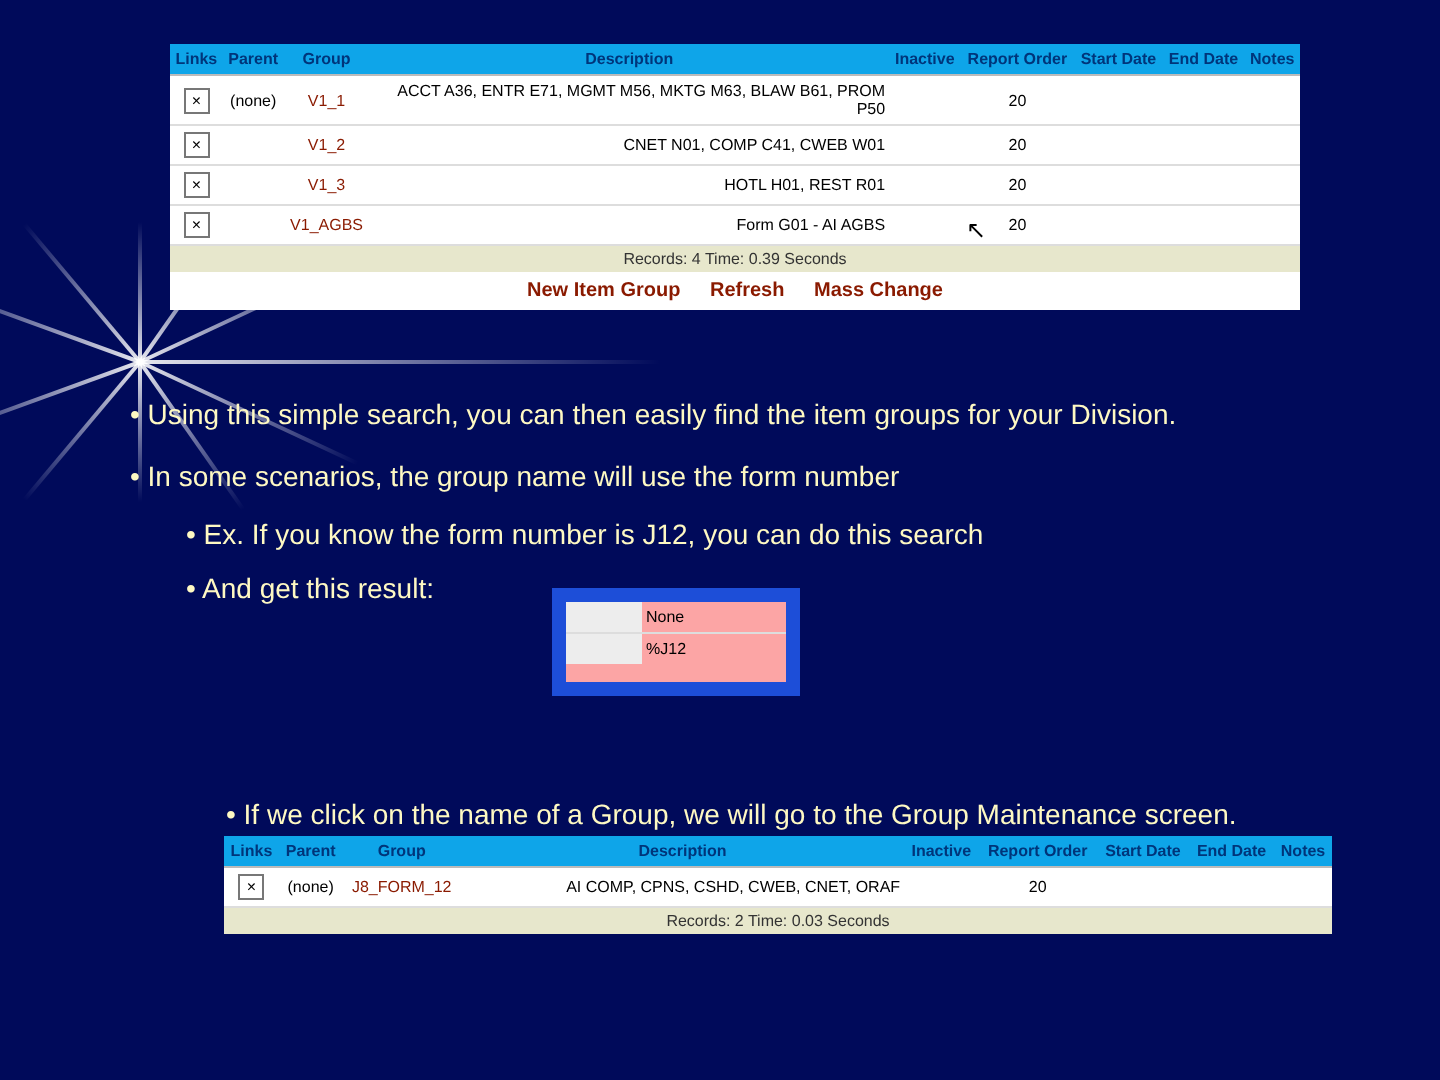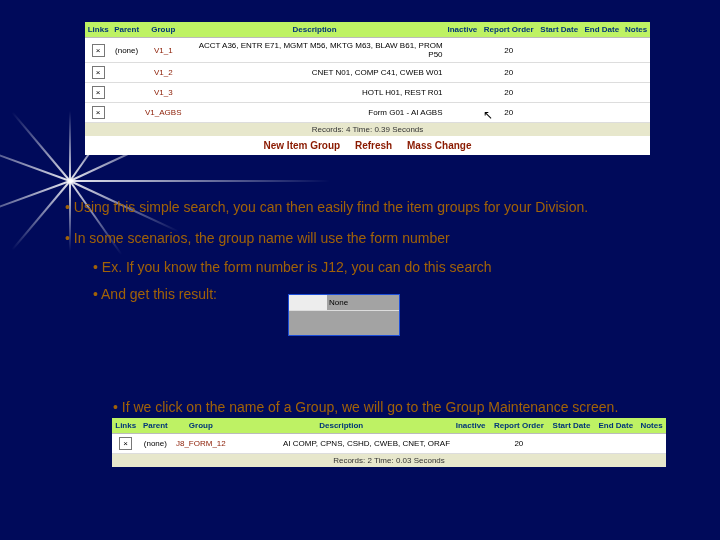--- a/index.html
+++ b/index.html
@@ -1,36 +1,36 @@
 <!DOCTYPE html>
 <html><head>
 <meta charset="utf-8">
 <style>
   html,body{margin:0;padding:0;width:720px;height:540px;overflow:hidden;font-family:Verdana,Arial,sans-serif}
   .slide{position:relative;width:720px;height:540px;background:#000a5a}
   .starburst{position:absolute;top:90px;left:-20px;width:180px;height:180px;pointer-events:none}
   .ray{position:absolute;top:50%;left:50%;height:2px;transform-origin:left center;background:linear-gradient(to right,rgba(255,255,255,.9),rgba(255,255,255,0))}
   .scr{position:absolute;top:22px;left:85px;width:565px;background:#fff}
   .tbl{width:100%;border-collapse:collapse;font-size:8px;color:#000}
-  .tbl th{background:#bef264;color:#00357a;font-weight:bold;padding:3px 2px;border-bottom:1px solid #bbb;text-align:center}
+  .tbl th{background:#0ea5e9;color:#00357a;font-weight:bold;padding:3px 2px;border-bottom:1px solid #bbb;text-align:center}
   .tbl td{padding:3px 2px;border-bottom:1px solid #ddd;text-align:center;background:#fff}
   .tbl td.l{text-align:right}
   .xbox{display:inline-block;width:11px;height:11px;border:1px solid #777;background:#fff;font-size:8px;line-height:11px;text-align:center}
   .grp{color:#8a1a00;cursor:pointer}
   .rec{background:#e7e7cc;font-size:8px;text-align:center;padding:2px 0;color:#333}
   .actions{font-size:10px;text-align:center;padding:4px 4px}
   .actions span{color:#8a1a00;font-weight:bold;margin:0 6px;cursor:pointer}
   .cursor{position:absolute;top:86px;left:398px;font-size:12px;color:#000}
-  .body{position:absolute;top:198px;left:65px;width:600px;color:#a16207;font-size:14px;line-height:1.35}
+  .body{position:absolute;top:198px;left:65px;width:600px;color:#fef9c3;font-size:14px;line-height:1.35}
   .b1{margin:0 0 12px 0}
   .b2{margin:0 0 10px 0}
   .b3{margin:0 0 8px 0;padding-left:28px}
   .b4{margin:6px 0 14px 0;padding-left:28px}
   .b5{margin:6px 0 0 0;padding-left:48px}
-  .smallscr{position:absolute;top:294px;left:288px;width:110px;height:40px;background:#a3a3a3;border:1px solid #1d4ed8;font-size:8px}
+  .smallscr{position:absolute;top:294px;left:276px;width:110px;height:40px;background:#fca5a5;border:7px solid #1d4ed8;font-size:8px}
   .ss-row{display:flex;border-bottom:1px solid #ddd}
   .ss-lab{flex:0 0 34px;background:#ededed;padding:3px 2px}
   .ss-val{flex:1;padding:3px 2px}
   .scr2{position:absolute;top:418px;left:112px;width:554px;background:#fff}
 </style>
 </head>
 <body>
 
 <div class="slide">
   <div class="starburst">
@@ -125,20 +125,24 @@
     <p class="b4">• And get this result:</p>
     <div style="height:74px"></div>
     <p class="b5">• If we click on the name of a Group, we will go to the Group Maintenance screen.</p>
   </div>
 
   <div class="smallscr">
     <div class="ss-row">
       <div class="ss-lab"></div>
       <div class="ss-val">None</div>
     </div>
+    <div class="ss-row" style="border-bottom:none">
+      <div class="ss-lab"></div>
+      <div class="ss-val">%J12</div>
+    </div>
   </div>
 
   <div class="scr2">
     <table class="tbl">
       <thead>
           <tr>
         <th>Links</th>
         <th>Parent</th>
         <th>Group</th>
         <th style="width:40%">Description</th>

